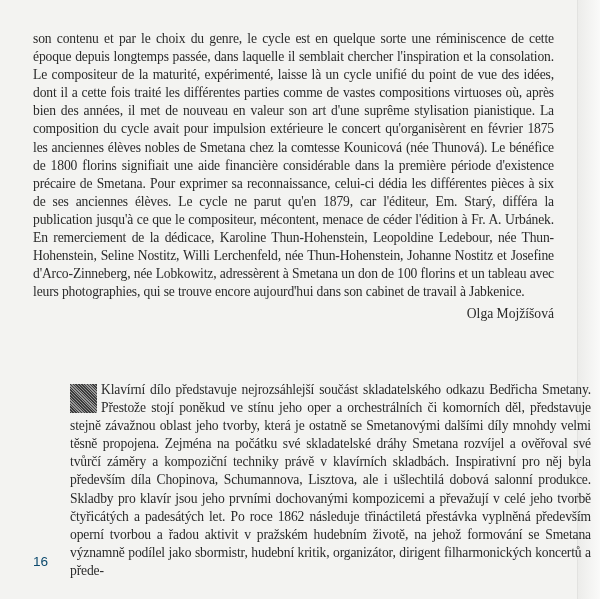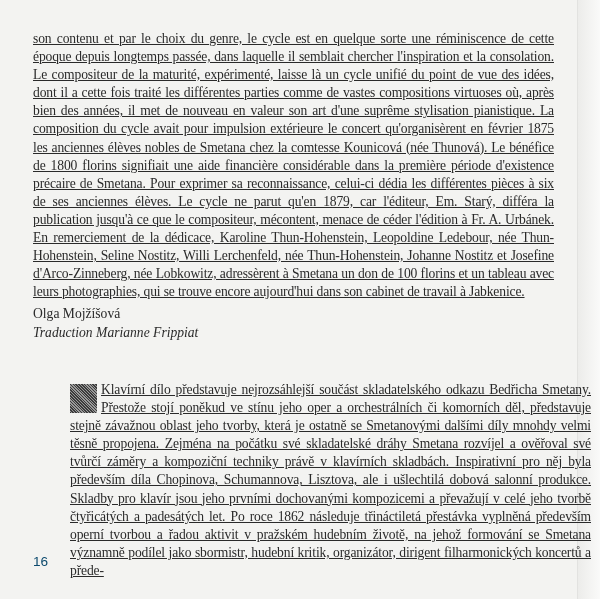--- a/index.html
+++ b/index.html
@@ -29,24 +29,23 @@
       left: 33px;
       top: 30px;
       width: 521px;
     }
     .para {
       font-size: 13.6px;
       line-height: 18.1px;
       text-align: justify;
       margin: 0;
       letter-spacing: -0.15px;
-      text-decoration: underline;
     }
     .sig {
-      text-align: left;
+      text-align: right;
       font-size: 13.6px;
       line-height: 18.5px;
       margin-top: 4px;
     }
     .sig .translator {
       font-style: italic;
     }
     .section2 {
       position: absolute;
       left: 33px;
@@ -73,21 +72,20 @@
   </style>
 </head>
 <body>
 
 <div class="right-edge"></div>
 
 <div class="page">
   <p class="para">son contenu et par le choix du genre, le cycle est en quelque sorte une réminiscence de cette époque depuis longtemps passée, dans laquelle il semblait chercher l'inspiration et la consolation. Le compositeur de la maturité, expérimenté, laisse là un cycle unifié du point de vue des idées, dont il a cette fois traité les différentes parties comme de vastes compositions virtuoses où, après bien des années, il met de nouveau en valeur son art d'une suprême stylisation pianistique. La composition du cycle avait pour impulsion extérieure le concert qu'organisèrent en février 1875 les anciennes élèves nobles de Smetana chez la comtesse Kounicová (née Thunová). Le bénéfice de 1800 florins signifiait une aide financière considérable dans la première période d'existence précaire de Smetana. Pour exprimer sa reconnaissance, celui-ci dédia les différentes pièces à six de ses anciennes élèves. Le cycle ne parut qu'en 1879, car l'éditeur, Em. Starý, différa la publication jusqu'à ce que le compositeur, mécontent, menace de céder l'édition à Fr. A. Urbánek. En remerciement de la dédicace, Karoline Thun-Hohenstein, Leopoldine Ledebour, née Thun-Hohenstein, Seline Nostitz, Willi Lerchenfeld, née Thun-Hohenstein, Johanne Nostitz et Josefine d'Arco-Zinneberg, née Lobkowitz, adressèrent à Smetana un don de 100 florins et un tableau avec leurs photographies, qui se trouve encore aujourd'hui dans son cabinet de travail à Jabkenice.</p>
   <div class="sig">
     <div>Olga Mojžíšová</div>
-    <div class="translator">Traduction Marianne Frippiat</div>
   </div>
 </div>
 
 <div class="section2">
   <div class="drop-square"></div>
   <p class="para">Klavírní dílo představuje nejrozsáhlejší součást skladatelského odkazu Bedřicha Smetany. Přestože stojí poněkud ve stínu jeho oper a orchestrálních či komorních děl, představuje stejně závažnou oblast jeho tvorby, která je ostatně se Smetanovými dalšími díly mnohdy velmi těsně propojena. Zejména na počátku své skladatelské dráhy Smetana rozvíjel a ověřoval své tvůrčí záměry a kompoziční techniky právě v klavírních skladbách. Inspirativní pro něj byla především díla Chopinova, Schumannova, Lisztova, ale i ušlechtilá dobová salonní produkce. Skladby pro klavír jsou jeho prvními dochovanými kompozicemi a převažují v celé jeho tvorbě čtyřicátých a padesátých let. Po roce 1862 následuje třináctiletá přestávka vyplněná především operní tvorbou a řadou aktivit v pražském hudebním životě, na jehož formování se Smetana významně podílel jako sbormistr, hudební kritik, organizátor, dirigent filharmonických koncertů a přede-</p>
 </div>
 
 <div class="page-number">16</div>
 

